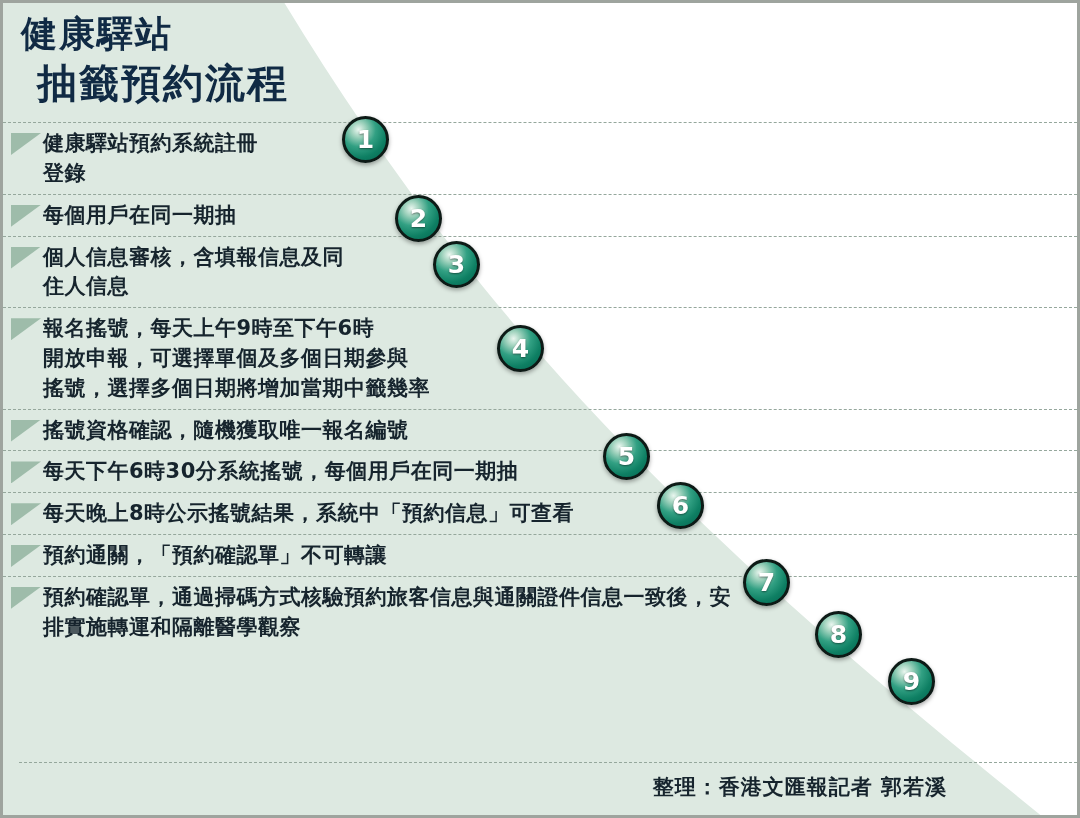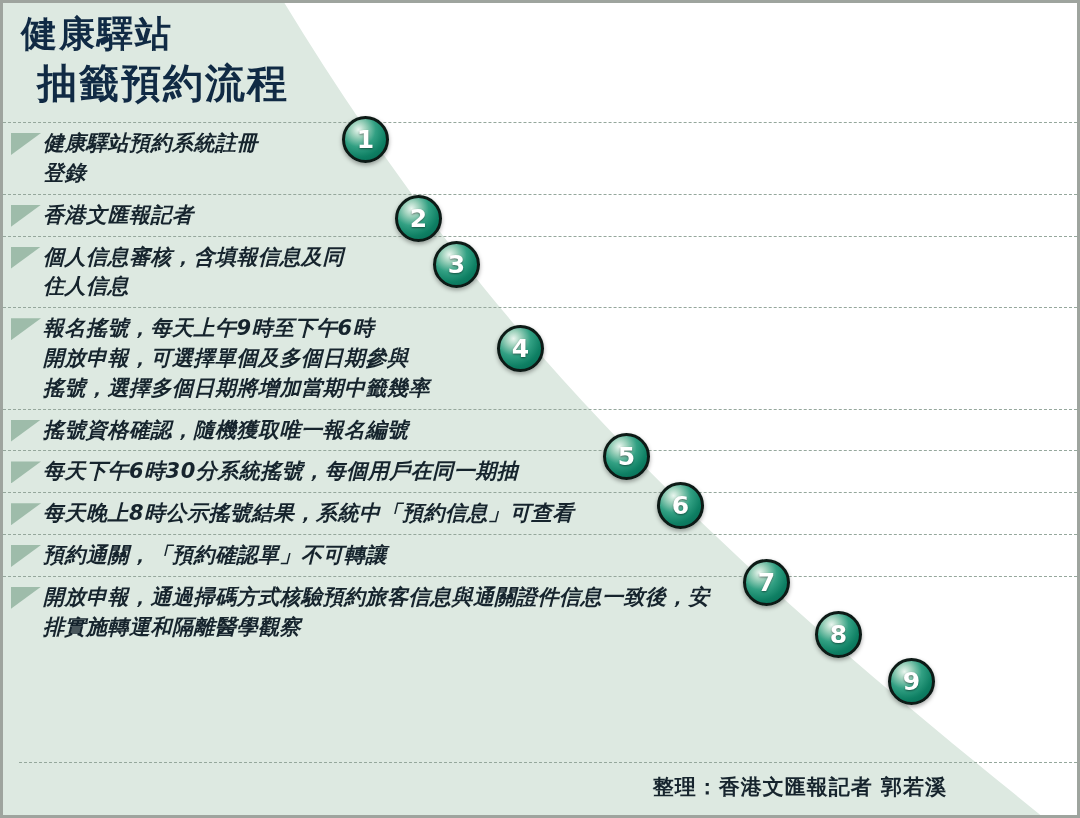--- a/index.html
+++ b/index.html
@@ -34,21 +34,20 @@
   }
   .title-1{font-size:36px;}
   .title-2{font-size:40px;margin-top:8px;margin-left:16px;}
 
   
   .steps{margin-top:12px;}
   .step{
     position:relative;
     border-top:1px dashed #95a79c;
     padding:5px 0 5px 0;
-    font-style:italic;
   }
   .step-body{display:flex;align-items:flex-start;}
   .marker{
     flex:0 0 auto;
     width:30px;height:22px;
     margin:5px 2px 0 8px;
     background:#9ebcaa;
     clip-path:polygon(0 0,100% 0,0 100%);
   }
   .step-text{
@@ -116,21 +115,21 @@
             <span class="ln">健康驛站預約系統註冊</span>
             <span class="ln">登錄</span>
           </div>
         </div>
       </div>
 
       <div class="step">
         <div class="step-body">
           <span class="marker"></span>
           <div class="step-text">
-            <span class="ln">香港文匯報記者</span>
+            <span class="ln">每個用戶在同一期抽</span>
           </div>
         </div>
       </div>
 
       <div class="step">
         <div class="step-body">
           <span class="marker"></span>
           <div class="step-text">
             <span class="ln">個人信息審核，含填報信息及同</span>
             <span class="ln">住人信息</span>
@@ -182,21 +181,21 @@
           <div class="step-text">
             <span class="ln">預約通關，「預約確認單」不可轉讓</span>
           </div>
         </div>
       </div>
 
       <div class="step">
         <div class="step-body">
           <span class="marker"></span>
           <div class="step-text">
-            <span class="ln">開放申報，通過掃碼方式核驗預約旅客信息與通關證件信息一致後，安</span>
+            <span class="ln">預約確認單，通過掃碼方式核驗預約旅客信息與通關證件信息一致後，安</span>
             <span class="ln">排實施轉運和隔離醫學觀察</span>
           </div>
         </div>
       </div>
 
     </div>
   </div>
 
   <div class="badge" style="left: 339px; top: 113px;">1</div>
   <div class="badge" style="left: 392px; top: 192px;">2</div>

